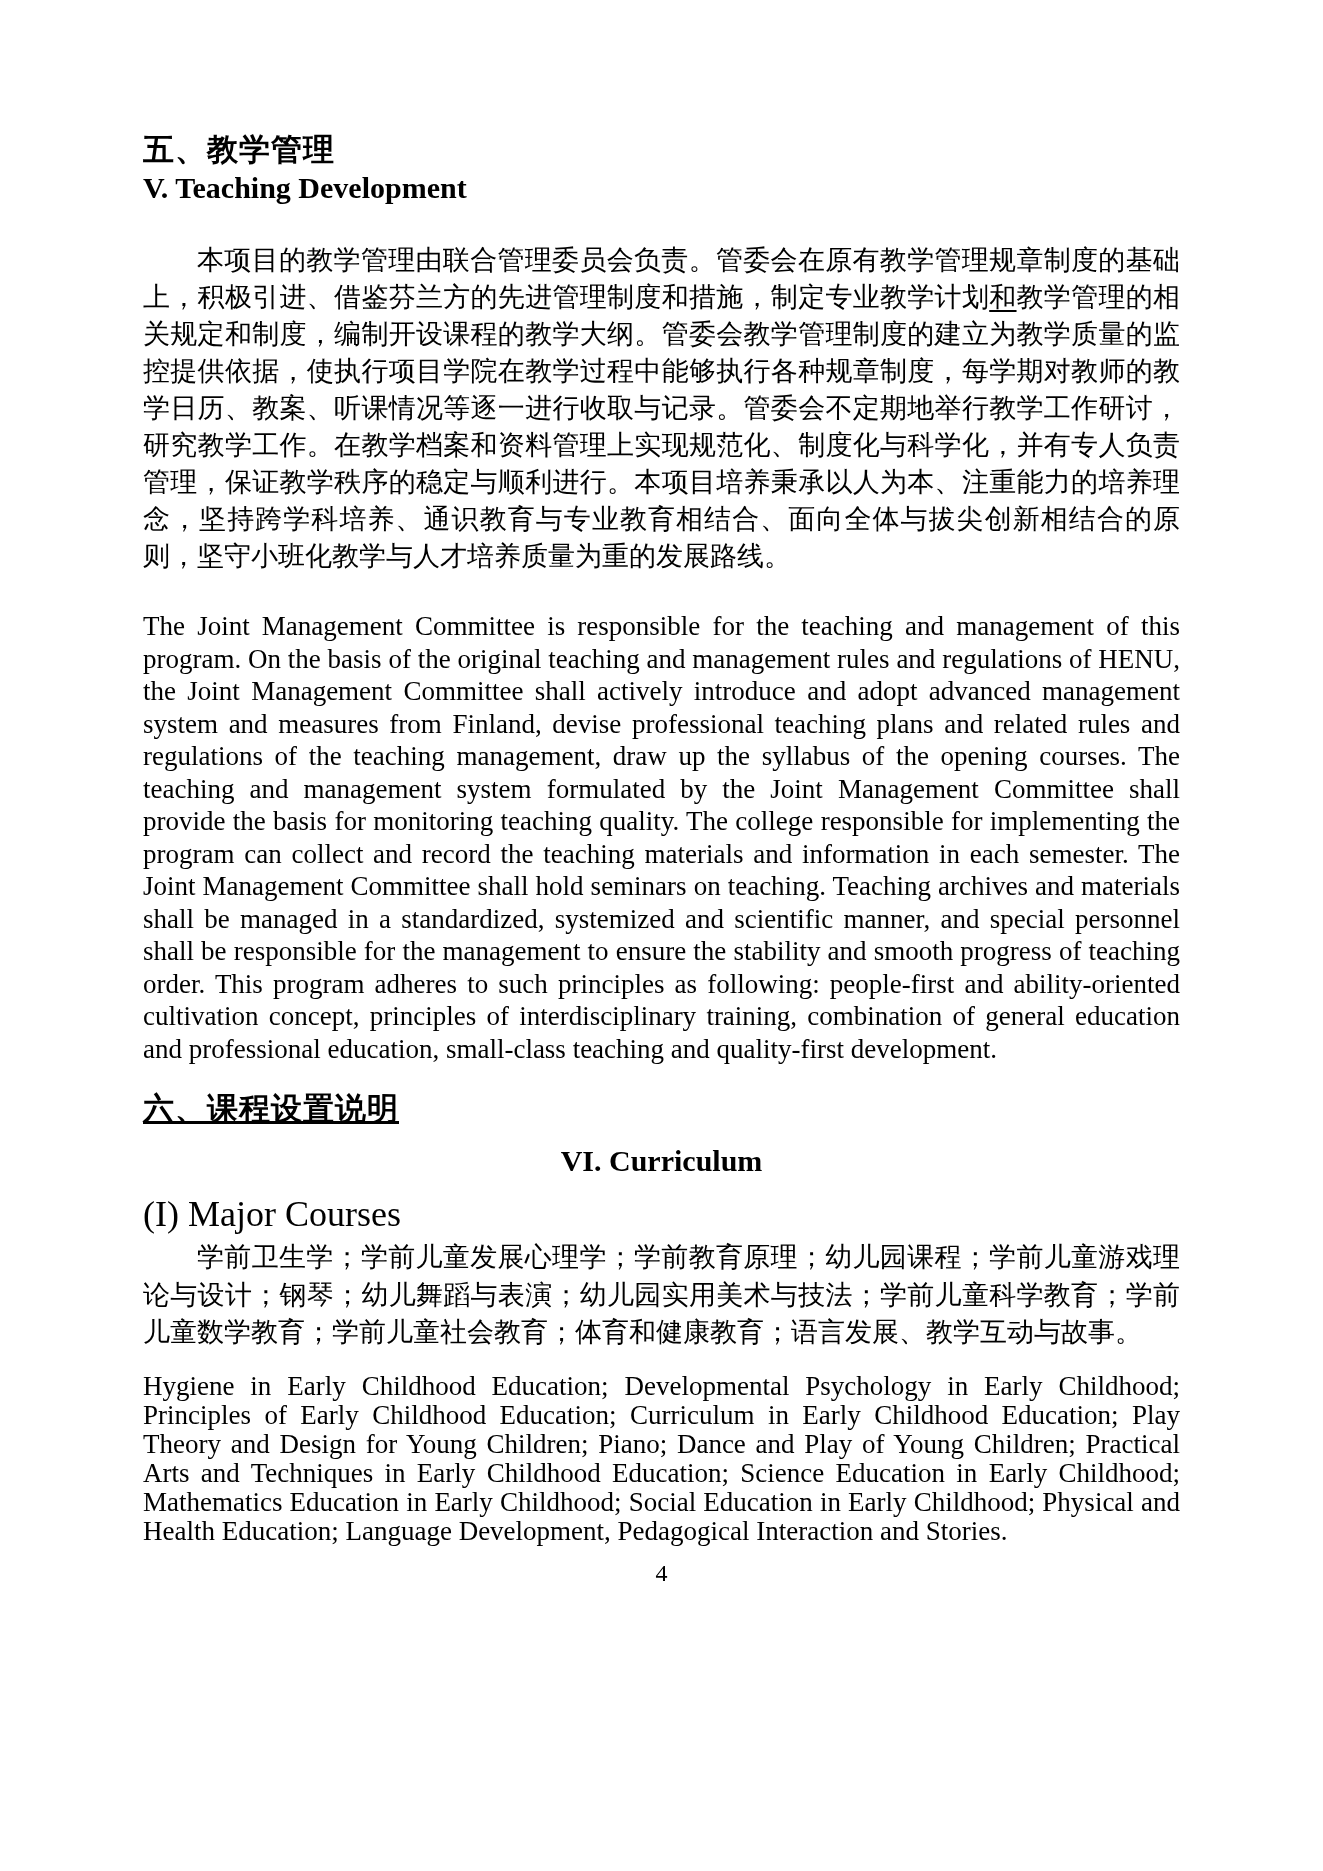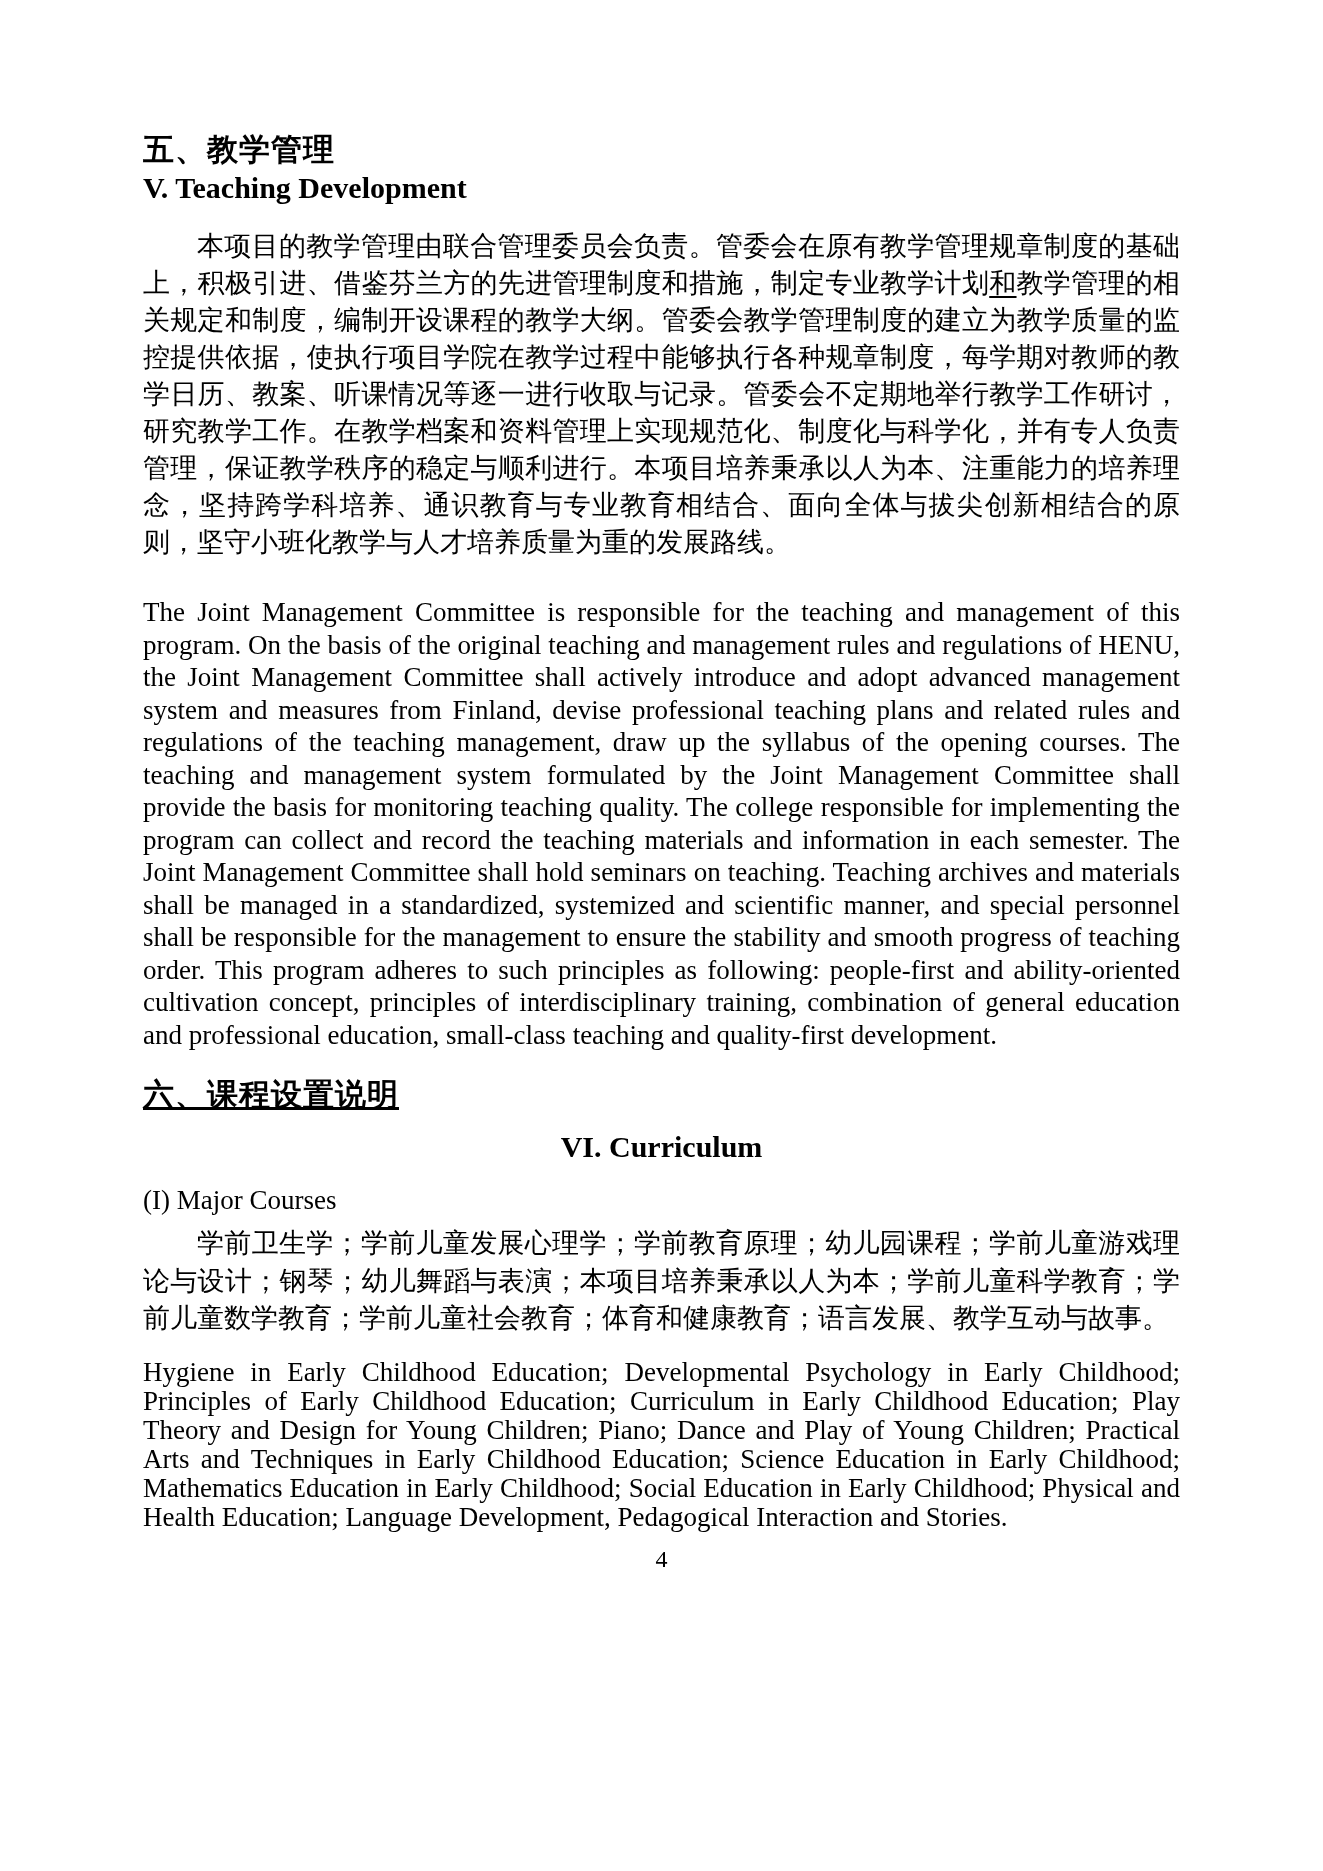--- a/index.html
+++ b/index.html
@@ -24,21 +24,21 @@
     line-height: 36px;
     letter-spacing: 1px;
   }
   .h1-en {
     font-size: 30px;
     font-weight: bold;
     line-height: 36px;
     margin-top: 2px;
   }
   .para-zh {
-    margin-top: 22px;
+    margin-top: 36px;
     font-size: 27px;
     line-height: 37px;
     text-align: justify;
     text-indent: 54px;
   }
   .para-zh .u {
     text-decoration: underline;
     text-underline-offset: 4px;
   }
   .para-en {
@@ -63,21 +63,21 @@
     text-align: center;
   }
   .h3-zh {
     margin-top: 14px;
     font-size: 27px;
     font-weight: bold;
     line-height: 34px;
   }
   .h3-en {
     margin-top: 18px;
-    font-size: 27px;
+    font-size: 36px;
     line-height: 34px;
   }
   .courses-zh {
     margin-top: 8px;
     font-size: 27px;
     line-height: 37.5px;
     text-align: justify;
     text-indent: 54px;
   }
   .courses-en {
@@ -105,19 +105,19 @@
 
   <div class="para-en">The Joint Management Committee is responsible for the teaching and management of this program. On the basis of the original teaching and management rules and regulations of HENU, the Joint Management Committee shall actively introduce and adopt advanced management system and measures from Finland, devise professional teaching plans and related rules and regulations of the teaching management, draw up the syllabus of the opening courses. The teaching and management system formulated by the Joint Management Committee shall provide the basis for monitoring teaching quality. The college responsible for implementing the program can collect and record the teaching materials and information in each semester. The Joint Management Committee shall hold seminars on teaching. Teaching archives and materials shall be managed in a standardized, systemized and scientific manner, and special personnel shall be responsible for the management to ensure the stability and smooth progress of teaching order. This program adheres to such principles as following: people-first and ability-oriented cultivation concept, principles of interdisciplinary training, combination of general education and professional education, small-class teaching and quality-first development.</div>
 
   <div class="h2-zh">六、课程设置说明</div>
 
   <div class="h2-en">VI. Curriculum</div>
 
 
   <div class="h3-en">(I) Major Courses</div>
 
-  <div class="courses-zh">学前卫生学；学前儿童发展心理学；学前教育原理；幼儿园课程；学前儿童游戏理论与设计；钢琴；幼儿舞蹈与表演；本项目培养秉承以人为本；学前儿童科学教育；学前儿童数学教育；学前儿童社会教育；体育和健康教育；语言发展、教学互动与故事。</div>
+  <div class="courses-zh">学前卫生学；学前儿童发展心理学；学前教育原理；幼儿园课程；学前儿童游戏理论与设计；钢琴；幼儿舞蹈与表演；幼儿园实用美术与技法；学前儿童科学教育；学前儿童数学教育；学前儿童社会教育；体育和健康教育；语言发展、教学互动与故事。</div>
 
   <div class="courses-en">Hygiene in Early Childhood Education; Developmental Psychology in Early Childhood; Principles of Early Childhood Education; Curriculum in Early Childhood Education; Play Theory and Design for Young Children; Piano; Dance and Play of Young Children; Practical Arts and Techniques in Early Childhood Education; Science Education in Early Childhood; Mathematics Education in Early Childhood; Social Education in Early Childhood; Physical and Health Education; Language Development, Pedagogical Interaction and Stories.</div>
 
   <div class="page-number">4</div>
 
 </div>
 
 </body></html>

